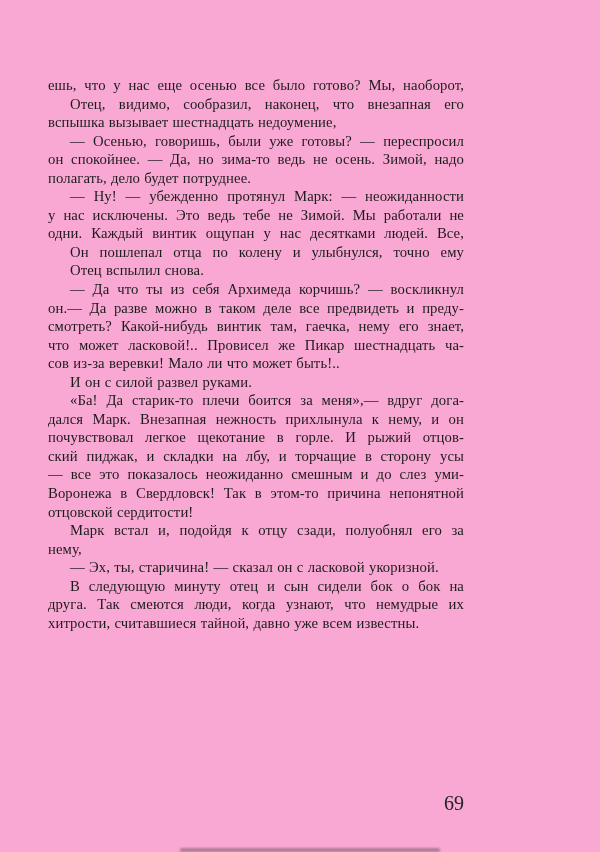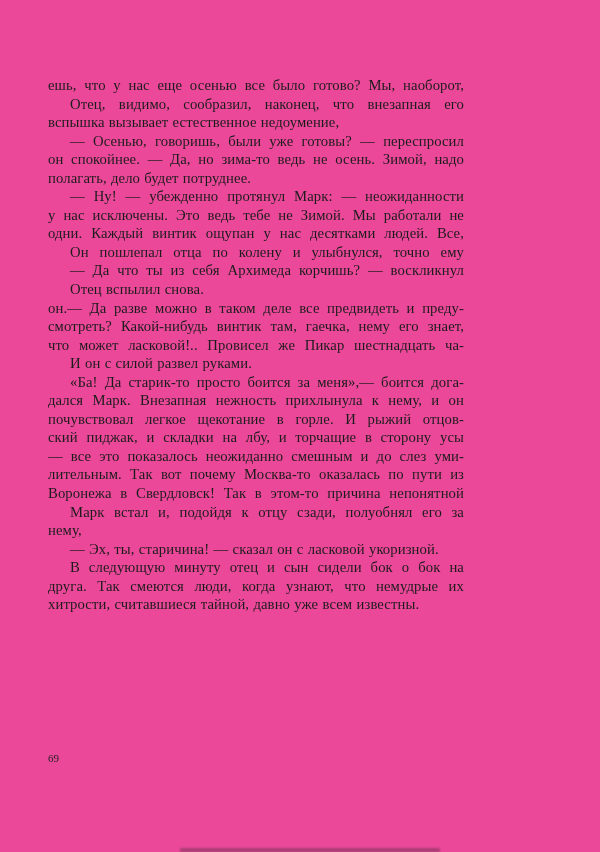--- a/index.html
+++ b/index.html
@@ -9,21 +9,21 @@
   body {
     width: 600px;
     height: 852px;
     background: #e8e8e6;
     font-family: "Liberation Serif", "DejaVu Serif", serif;
   }
   .page {
     position: relative;
     width: 600px;
     height: 852px;
-    background: #ec4899;
+    background: #f9a8d4;
     color: #1c1c1c;
     overflow: hidden;
   }
   .page::after {
     
     content: "";
     position: absolute;
     left: 180px;
     bottom: 0;
     width: 260px;
@@ -47,56 +47,57 @@
     word-spacing: 0.5px;
   }
   .line.last {
     text-align-last: left;
   }
   .line.indent {
     text-indent: 22px;
   }
   .page-number {
     position: absolute;
-    top: 752px;
+    top: 792px;
     left: 48px;
     width: 416px;
-    text-align: left;
-    font-size: 11px;
+    text-align: right;
+    font-size: 20px;
     color: #222;
   }
 </style>
 </head>
 <body>
 
 <div class="page">
   <div class="text-block">
       <div class="line">ешь, что у нас еще осенью все было готово? Мы, наоборот,</div>
       <div class="line indent">Отец, видимо, сообразил, наконец, что внезапная его</div>
-      <div class="line last">вспышка вызывает естественное недоумение,</div>
+      <div class="line last">вспышка вызывает шестнадцать недоумение,</div>
       <div class="line indent">— Осенью, говоришь, были уже готовы? — переспросил</div>
       <div class="line">он спокойнее. — Да, но зима-то ведь не осень. Зимой, надо</div>
       <div class="line last">полагать, дело будет потруднее.</div>
       <div class="line indent">— Ну! — убежденно протянул Марк: — неожиданности</div>
       <div class="line">у нас исключены. Это ведь тебе не Зимой. Мы работали не</div>
       <div class="line">одни. Каждый винтик ощупан у нас десятками людей. Все,</div>
       <div class="line indent">Он пошлепал отца по колену и улыбнулся, точно ему</div>
+      <div class="line last indent">Отец вспылил снова.</div>
       <div class="line indent">— Да что ты из себя Архимеда корчишь? — воскликнул</div>
-      <div class="line last indent">Отец вспылил снова.</div>
       <div class="line">он.— Да разве можно в таком деле все предвидеть и преду-</div>
       <div class="line">смотреть? Какой-нибудь винтик там, гаечка, нему его знает,</div>
       <div class="line">что может ласковой!.. Провисел же Пикар шестнадцать ча-</div>
+      <div class="line last">сов из-за веревки! Мало ли что может быть!..</div>
       <div class="line last indent">И он с силой развел руками.</div>
-      <div class="line indent">«Ба! Да старик-то просто боится за меня»,— боится дога-</div>
+      <div class="line indent">«Ба! Да старик-то плечи боится за меня»,— вдруг дога-</div>
       <div class="line">дался Марк. Внезапная нежность прихлынула к нему, и он</div>
       <div class="line">почувствовал легкое щекотание в горле. И рыжий отцов-</div>
       <div class="line">ский пиджак, и складки на лбу, и торчащие в сторону усы</div>
       <div class="line">— все это показалось неожиданно смешным и до слез уми-</div>
-      <div class="line">лительным. Так вот почему Москва-то оказалась по пути из</div>
       <div class="line">Воронежа в Свердловск! Так в этом-то причина непонятной</div>
+      <div class="line last">отцовской сердитости!</div>
       <div class="line indent">Марк встал и, подойдя к отцу сзади, полуобнял его за</div>
       <div class="line last">нему,</div>
       <div class="line last indent">— Эх, ты, старичина! — сказал он с ласковой укоризной.</div>
       <div class="line indent">В следующую минуту отец и сын сидели бок о бок на</div>
       <div class="line">друга. Так смеются люди, когда узнают, что немудрые их</div>
       <div class="line last">хитрости, считавшиеся тайной, давно уже всем известны.</div>
     </div>
   <div class="page-number">69</div>
 </div>
 

